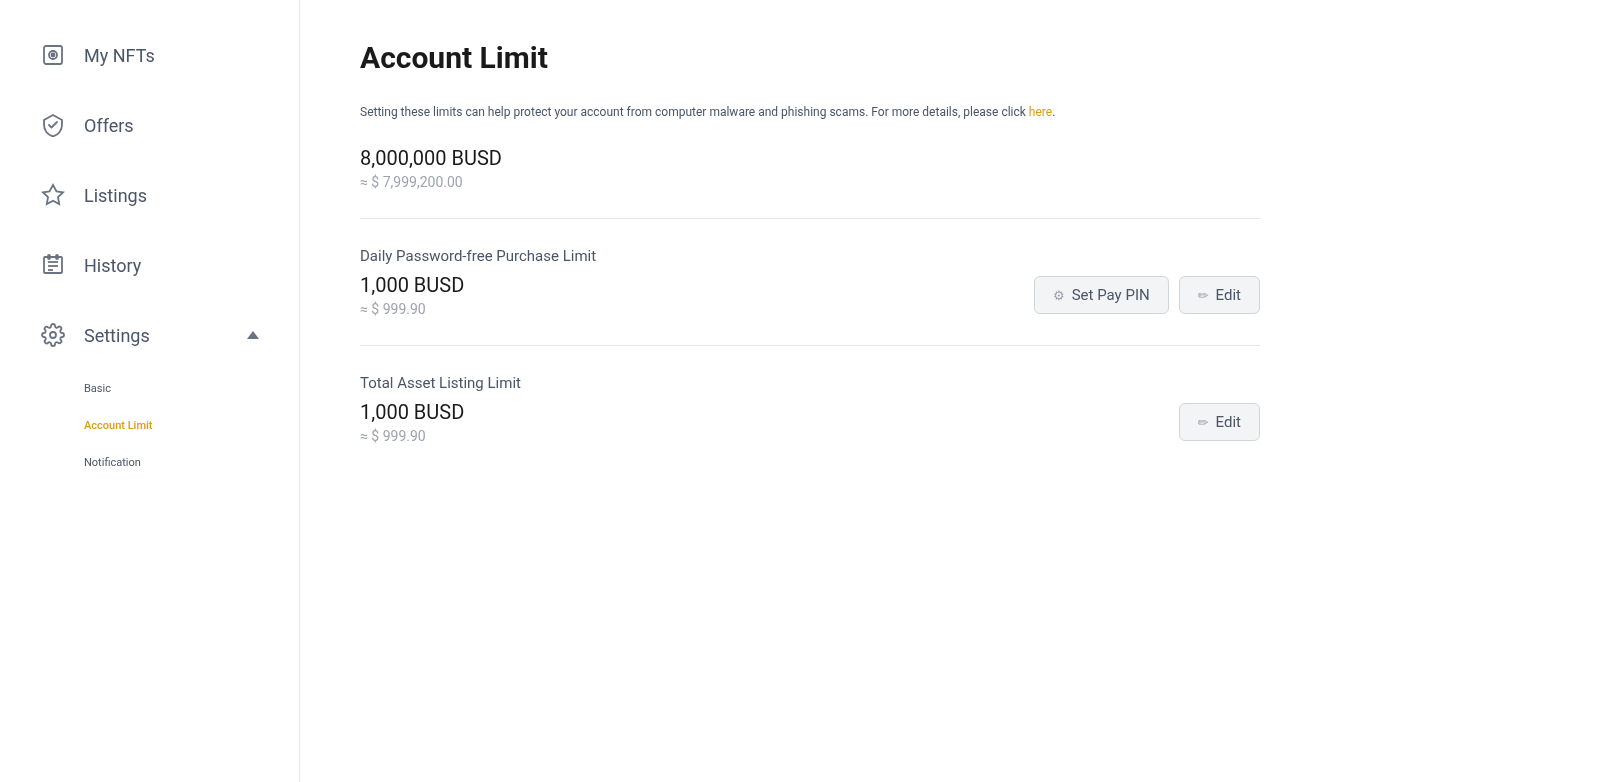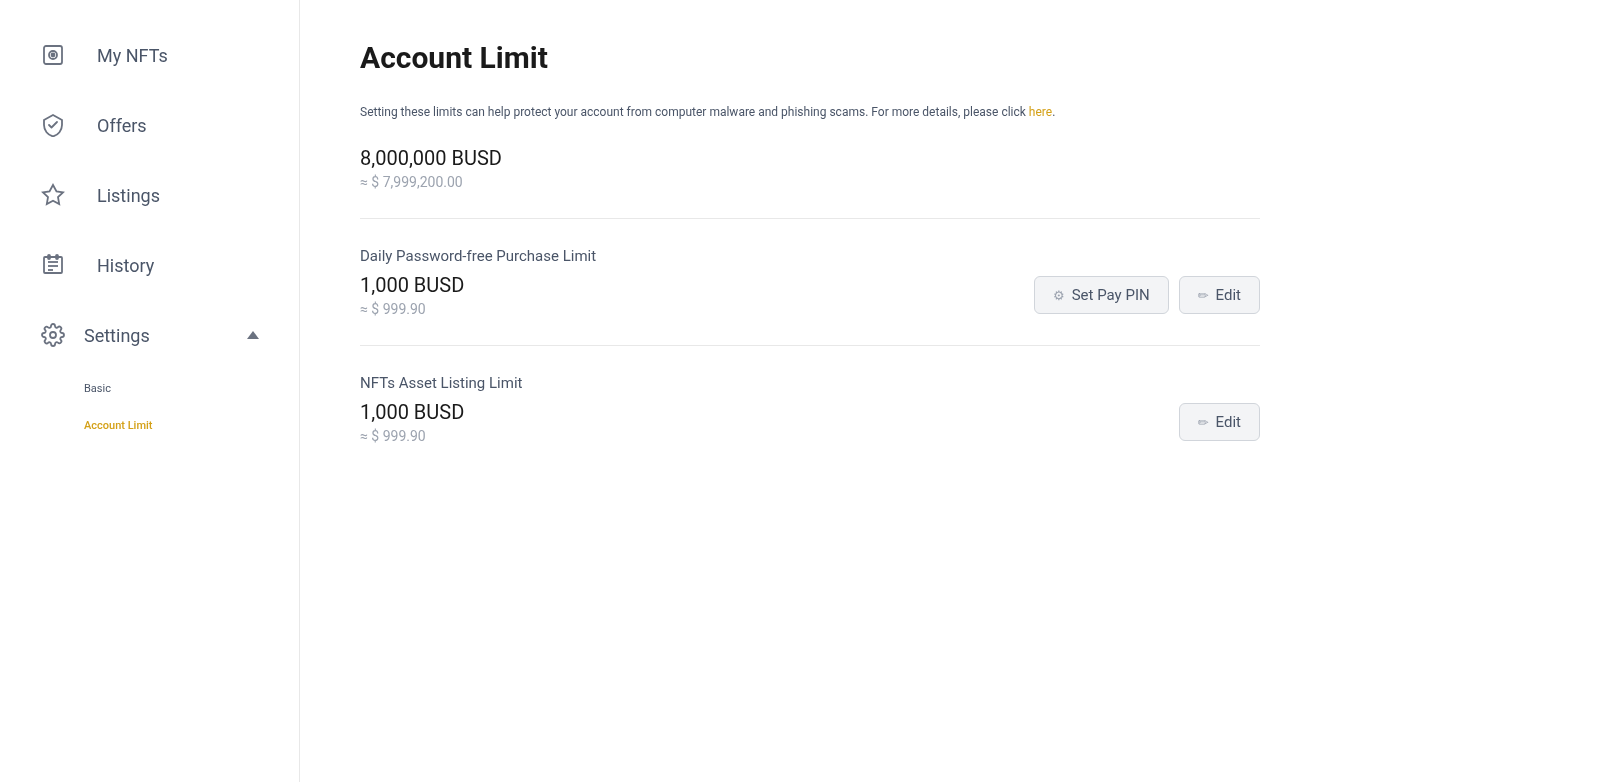--- a/index.html
+++ b/index.html
@@ -18,21 +18,21 @@
       border-right: 1px solid #e8e8e8;
       padding: 20px 0;
       display: flex;
       flex-direction: column;
       background: #fff;
     }
 
     .sidebar-item {
       display: flex;
       align-items: center;
-      gap: 31px;
+      gap: 18px;
       padding: 22px 40px;
       cursor: pointer;
       color: #4a5568;
       font-size: 18px;
       font-weight: 400;
     }
     .sidebar-item.has-submenu {
       justify-content: space-between;
     }
     .sidebar-item.has-submenu .left {
@@ -241,20 +241,23 @@
     <div class="chevron-up"></div>
   </div>
 
   <div class="submenu">
     <div class="submenu-item">
       <span>Basic</span>
     </div>
     <div class="submenu-item active" style="color: rgb(212, 160, 23);">
       <span>Account Limit</span>
     </div>
+    <div class="submenu-item">
+      <span>Notification</span>
+    </div>
   </div>
 
 </nav>
 
 <main class="main">
 
   <h1 class="page-title">Account Limit</h1>
 
   <p class="description">
     <span>Setting these limits can help protect your account from computer malware and phishing scams. For more details, please click </span><a href="#" style="color: rgb(212, 160, 23);">here</a><span>.</span>
@@ -286,21 +289,21 @@
         <button class="btn">
           <span class="btn-icon">✏</span>
           <span>Edit</span>
         </button>
       </div>
     </div>
   </div>
 
   <div class="limit-section">
     <div class="limit-label">
-      <span>NFTs Asset Listing Limit</span>
+      <span>Total Asset Listing Limit</span>
     </div>
     <div class="limit-row">
       <div>
         <div class="limit-amount">1,000 BUSD</div>
         <div class="limit-usd">≈ $ 999.90</div>
       </div>
       <div class="limit-actions">
         <button class="btn">
           <span class="btn-icon">✏</span>
           <span>Edit</span>

